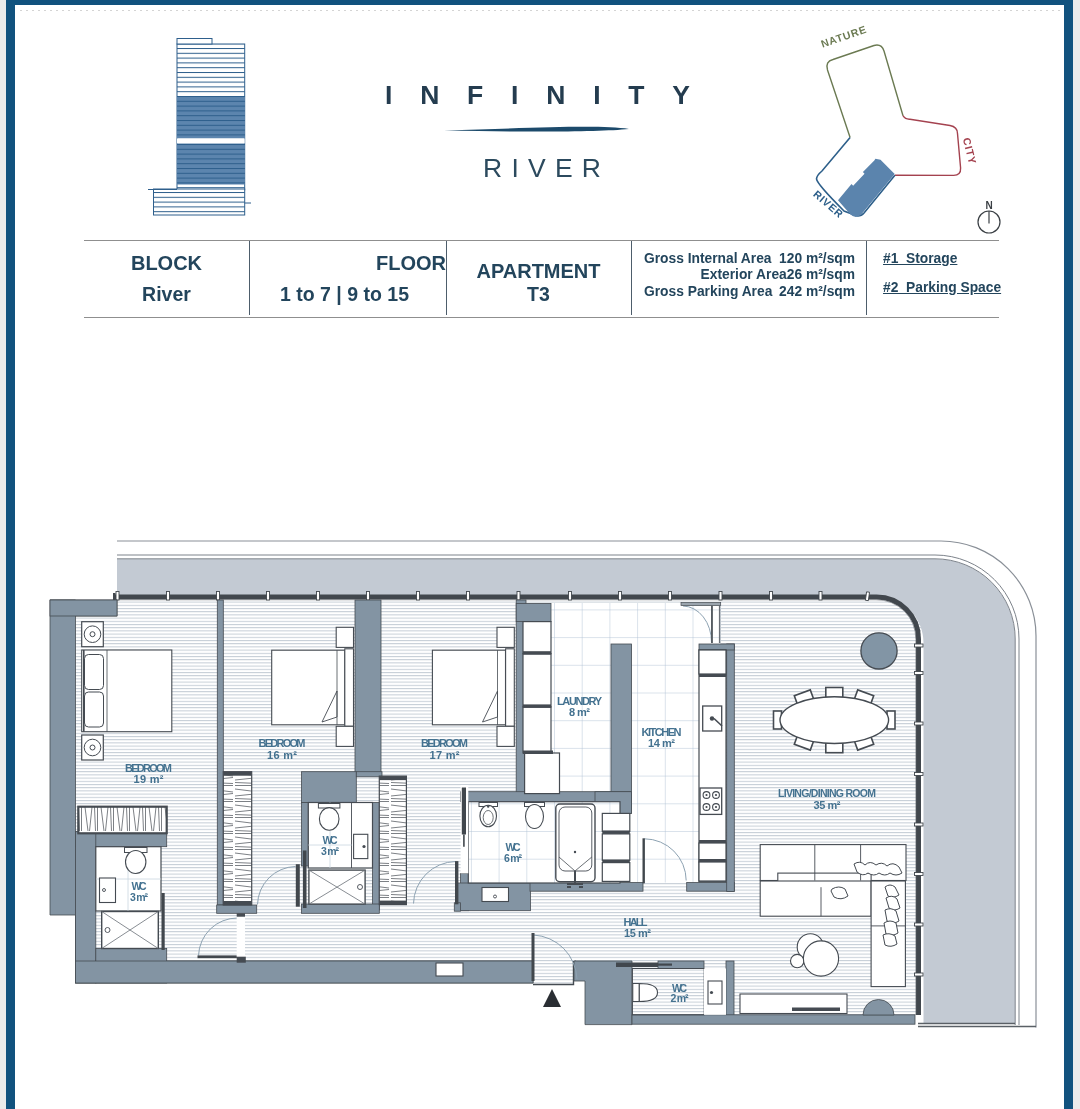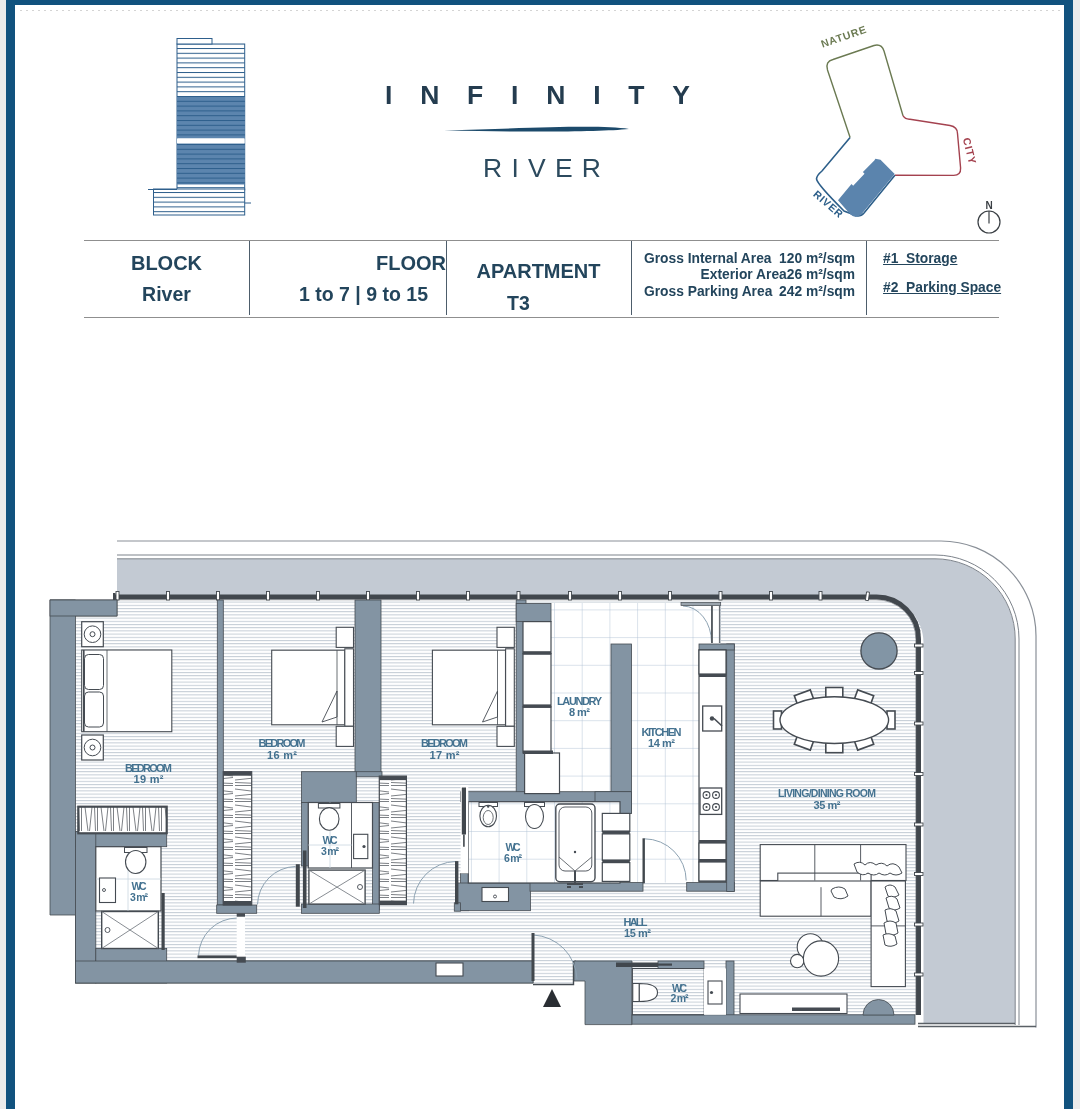--- a/index.html
+++ b/index.html
@@ -41,24 +41,24 @@
 <div class="abs vline" style="left:446px;"></div>
 
 <div class="abs vline" style="left:631px;"></div>
 
 <div class="abs vline" style="left:866px;"></div>
 
 <div class="abs navy cellT" style="left:84px;top:252px;width:165px;">BLOCK</div>
 <div class="abs navy cellB" style="left:84px;top:283px;width:165px;">River</div>
 
 <div class="abs navy cellT" style="left:249px;top:252px;width:197px;text-align:right;">FLOOR</div>
-<div class="abs navy cellB" style="left:265px;top:283px;width:197px;">1 to 7 | 9 to 15</div>
+<div class="abs navy cellB" style="left:246px;top:283px;width:197px;">1 to 7 | 9 to 15</div>
 
 <div class="abs navy cellT" style="left:446px;top:260px;width:185px;">APARTMENT</div>
-<div class="abs navy cellB" style="left:426px;top:283px;width:185px;margin-top:9px;">T3</div>
+<div class="abs navy cellB" style="left:446px;top:283px;width:185px;">T3</div>
 
 <div class="abs navy areas" style="left:644px;top:251px;width:211px;">
   <div style="display:flex;justify-content:space-between;">
       <span>Gross Internal Area</span>
       <span>120 m²/sqm</span>
     </div>
   <div style="display:flex;justify-content:flex-end;margin-top:1px;">
       <span>Exterior Area</span>
       <span>26 m²/sqm</span>
     </div>

